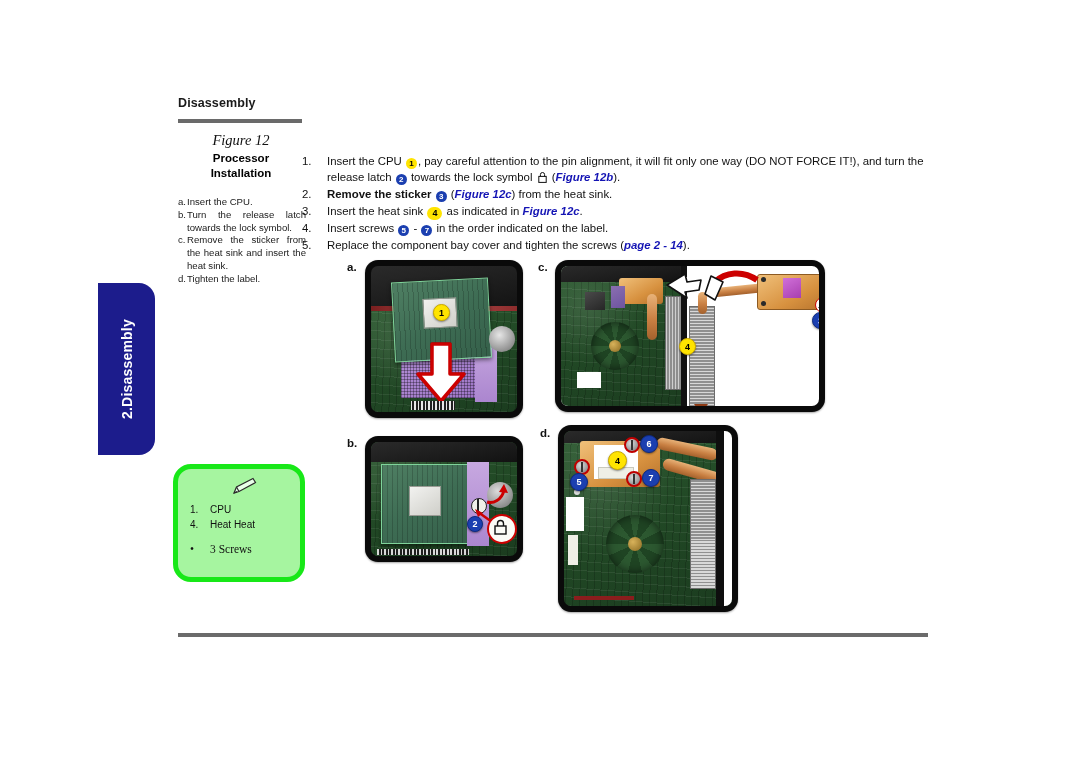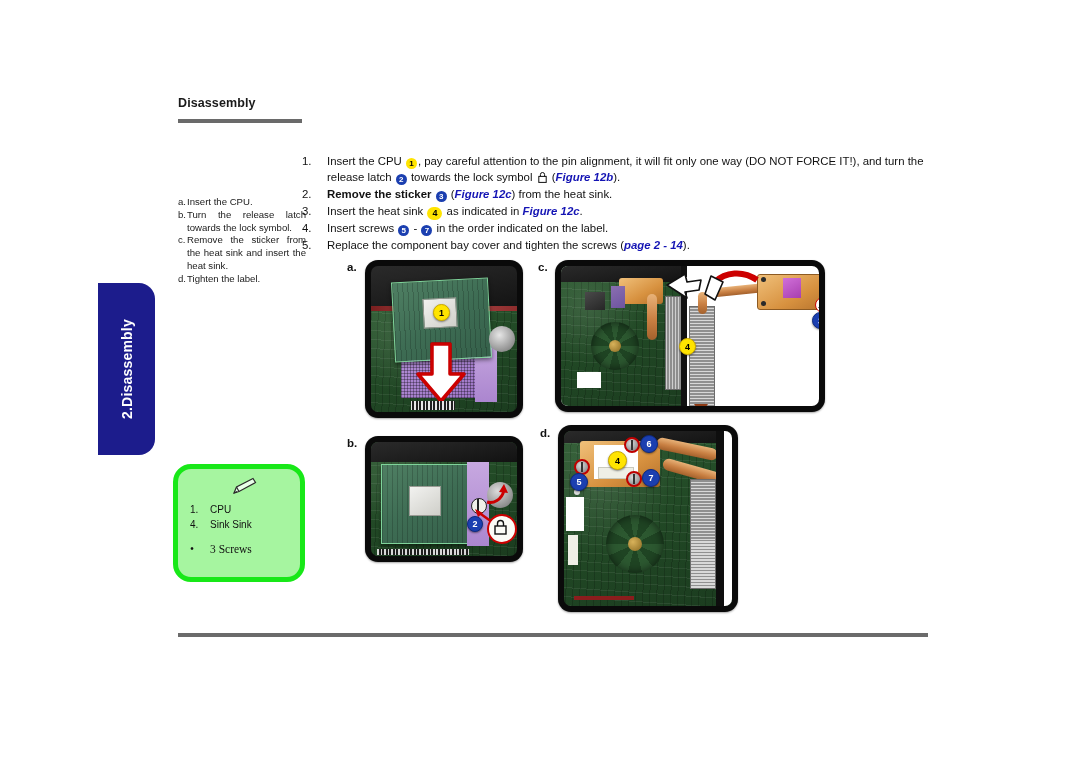--- a/index.html
+++ b/index.html
@@ -356,20 +356,27 @@
 
 <div class="page">
 
   <div id="running-head">Disassembly</div>
   <div id="head-rule"></div>
 
   <div id="thumb-tab">
     <div id="thumb-tab-label">2.Disassembly</div>
   </div>
 
+  <div id="figure-caption">
+    <div id="figure-number">Figure 12</div>
+    <div id="figure-title">
+      <div>Processor</div>
+      <div>Installation</div>
+    </div>
+  </div>
 
   <div id="figure-legend">
     <div class="legend-item">
       <span class="legend-key">a.</span>
       <span class="legend-text">Insert the CPU.</span>
     </div>
     <div class="legend-item">
       <span class="legend-key">b.</span>
       <span class="legend-text j">Turn the release latch towards the lock symbol.</span>
     </div>
@@ -391,21 +398,21 @@
         <path d="M6 18 L9 16.6" fill="#2b2b2b"></path>
       </g>
     </svg>
     <div id="note-list">
       <div class="note-row">
         <span class="note-num">1.</span>
         <span>CPU</span>
       </div>
       <div class="note-row">
         <span class="note-num">4.</span>
-        <span>Sink Sink</span>
+        <span>Heat Heat</span>
       </div>
     </div>
     <div id="note-bullet-row">
       <span id="note-bullet-mark">•</span>
       <span>3 Screws</span>
     </div>
   </div>
 
   <div id="steps">
       <div class="step">

